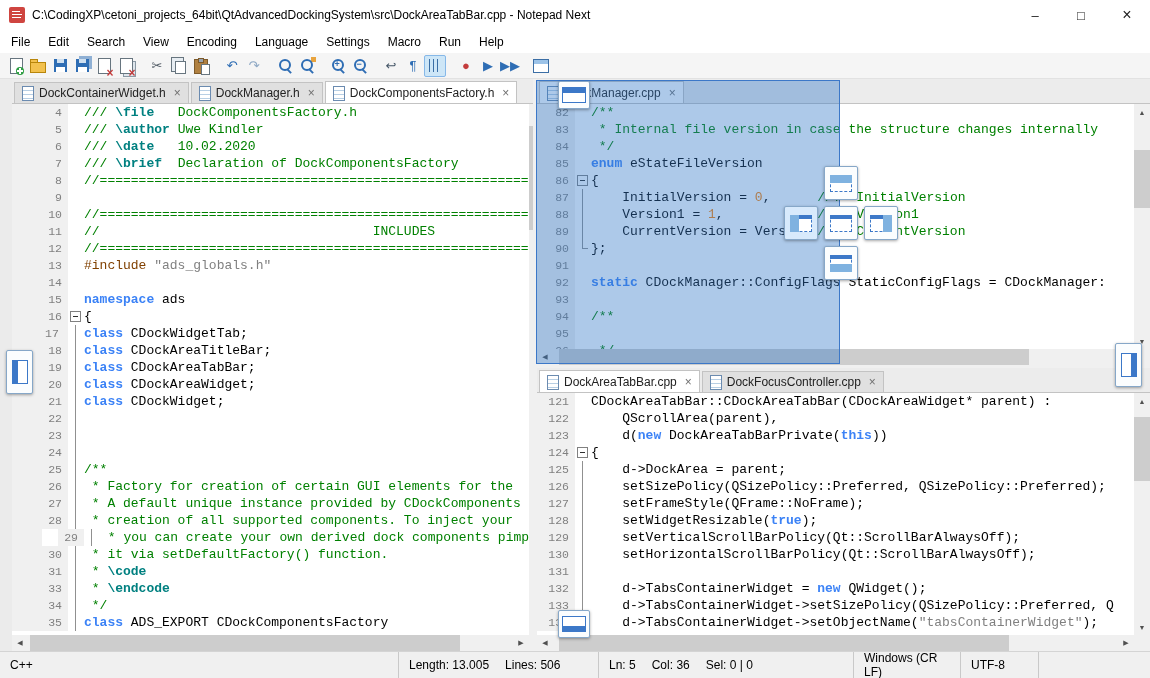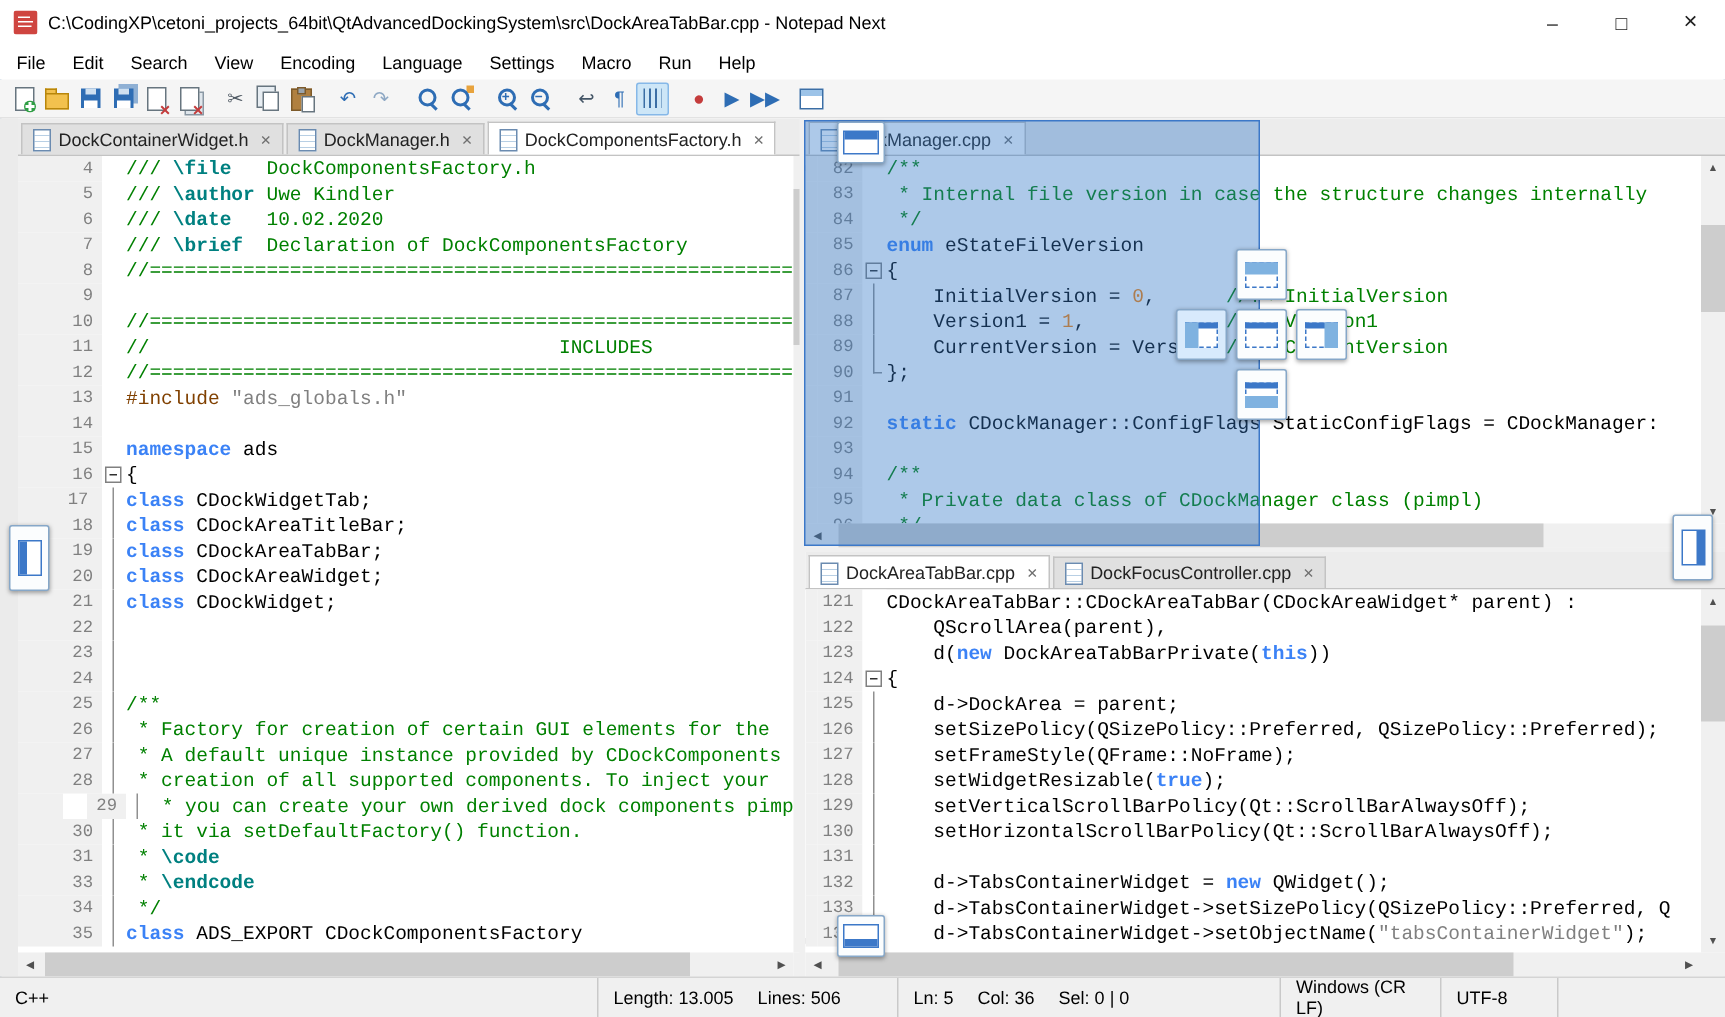--- a/index.html
+++ b/index.html
@@ -530,21 +530,20 @@
           <div class="code-row">
             <div class="m-sym" style="width: 8px;"></div>
             <div class="m-num" style="width: 30px;">94</div>
             <div class="m-fold"></div>
             <div class="code"><span class="sx-cm">/**</span></div>
           </div>
           <div class="code-row">
             <div class="m-sym" style="width: 8px;"></div>
             <div class="m-num" style="width: 30px;">95</div>
             <div class="m-fold"></div>
-            <div class="code"><span class="sx-cm"> * Private data class of CDockManager class (pimpl)</span></div>
           </div>
           <div class="code-row">
             <div class="m-sym" style="width: 8px;"></div>
             <div class="m-num" style="width: 30px;">96</div>
             <div class="m-fold"></div>
             <div class="code"><span class="sx-cm"> */</span></div>
           </div>
         </div>
       <div class="vscroll">
           <div class="sarr v-up">▲</div>

